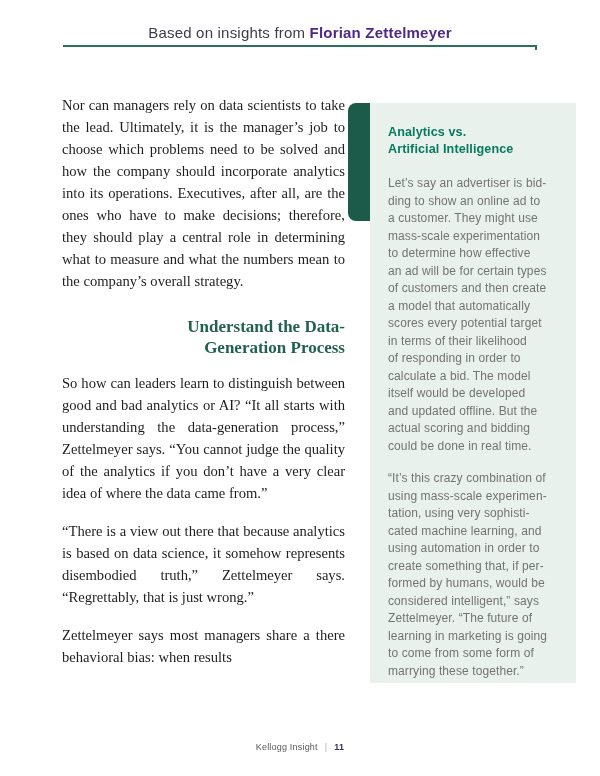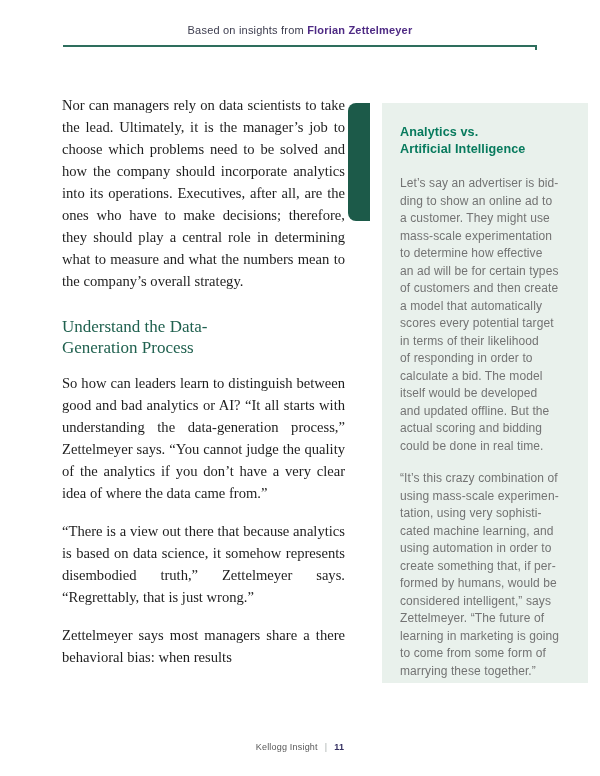--- a/index.html
+++ b/index.html
@@ -11,21 +11,21 @@
     background: #ffffff;
     overflow: hidden;
     font-family: "Liberation Sans", sans-serif;
   }
 
   
   .kicker {
     position: absolute;
     top: 24px; left: 0; right: 0;
     text-align: center;
-    font-size: 11px;
+    font-size: 15px;
     letter-spacing: 0.2px;
     color: #3c3c4e;
   }
   .kicker .author {
     font-weight: bold;
     color: #4e2a84;
   }
   .header-rule {
     position: absolute;
     top: 45px; left: 63px; right: 63px;
@@ -51,38 +51,38 @@
     color: #1e1e1e;
   }
   .article p {
     text-align: justify;
     margin: 0 0 16px 0;
   }
   .article h2 {
     font-family: "Liberation Serif", serif;
     font-size: 17px;
     line-height: 21px;
-    font-weight: normal;
+    font-weight: bold;
     color: #20614f;
-    text-align: left;
+    text-align: right;
     white-space: pre-line;
     margin: 24px 0 14px 0;
   }
 
   
   .callout-accent {
     position: absolute;
     left: 348px; top: 103px;
     width: 22px; height: 118px;
     background: #1c5a49;
     border-radius: 8px 0 0 8px;
   }
   .callout {
     position: absolute;
-    left: 382px; top: 103px;
+    left: 370px; top: 103px;
     width: 206px; height: 580px;
     background: #e9f1ec;
     padding: 21px 10px 0 18px;
   }
   .callout h3 {
     font-size: 12.6px;
     line-height: 17px;
     font-weight: bold;
     color: #077a5d;
     white-space: pre-line;

